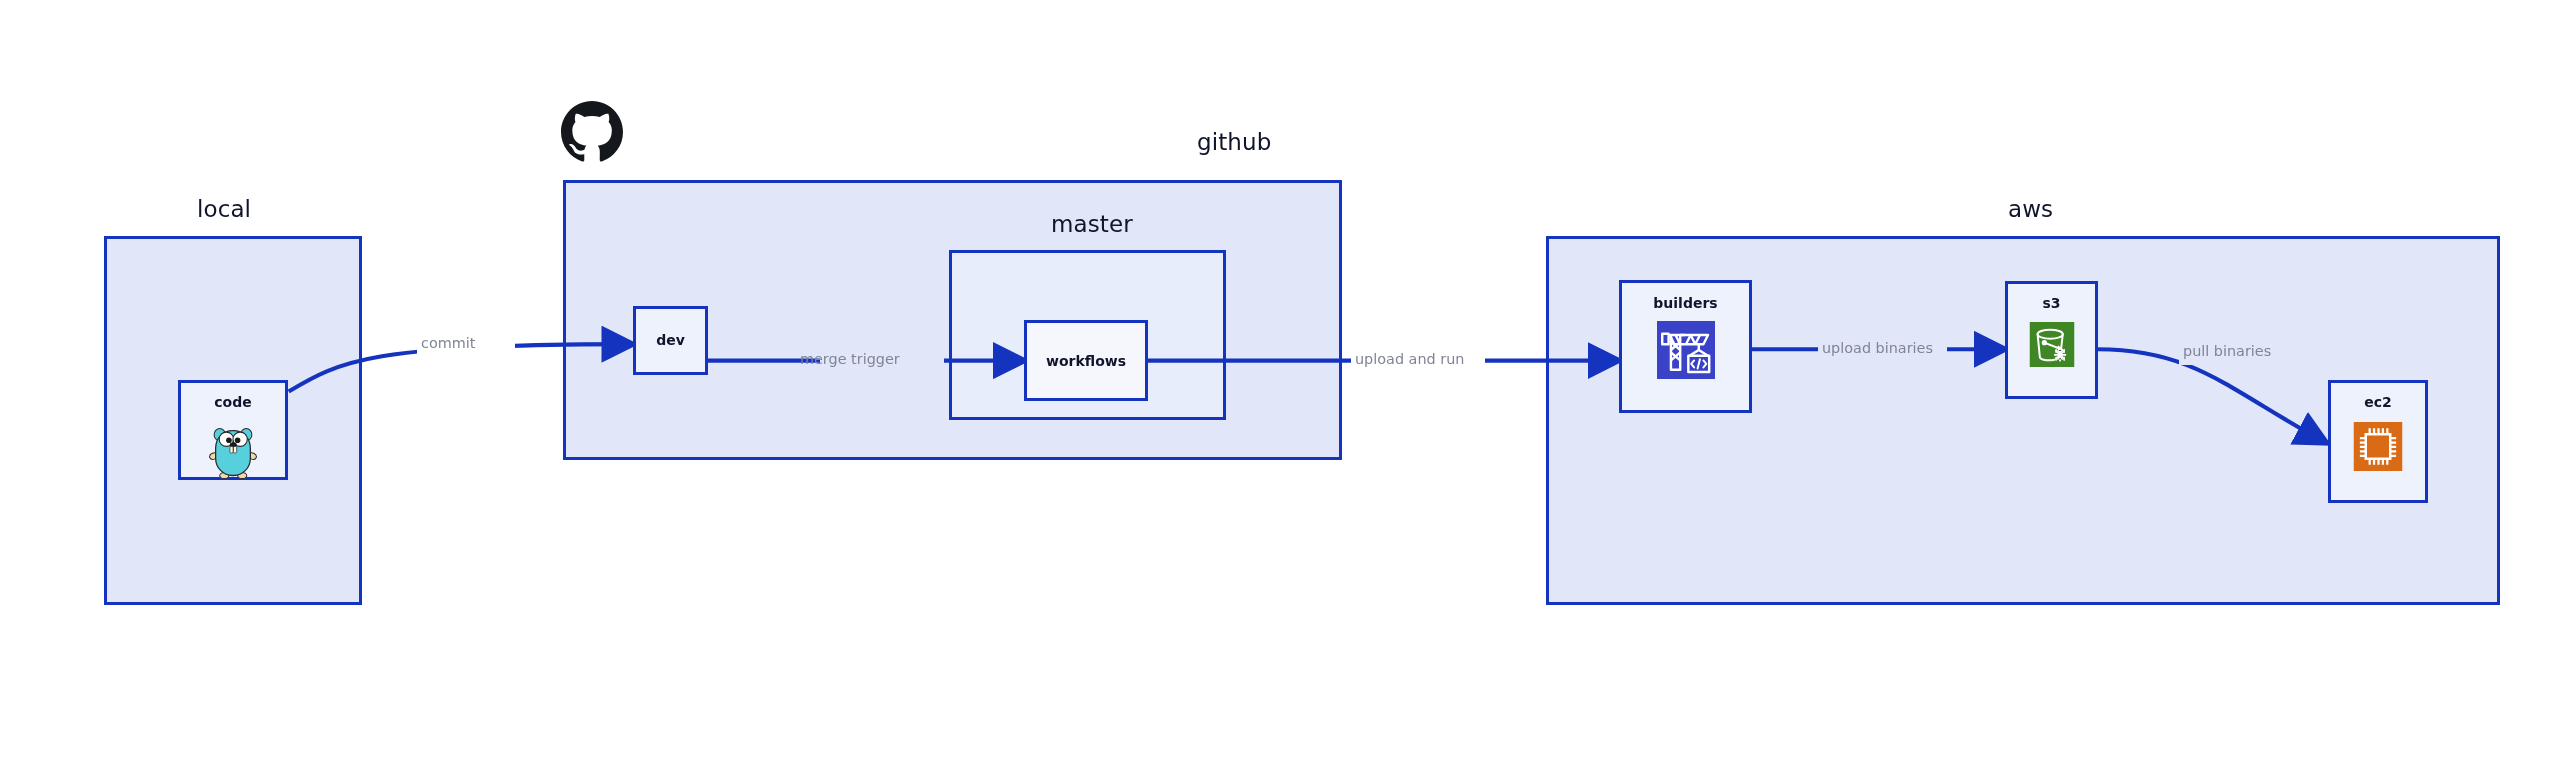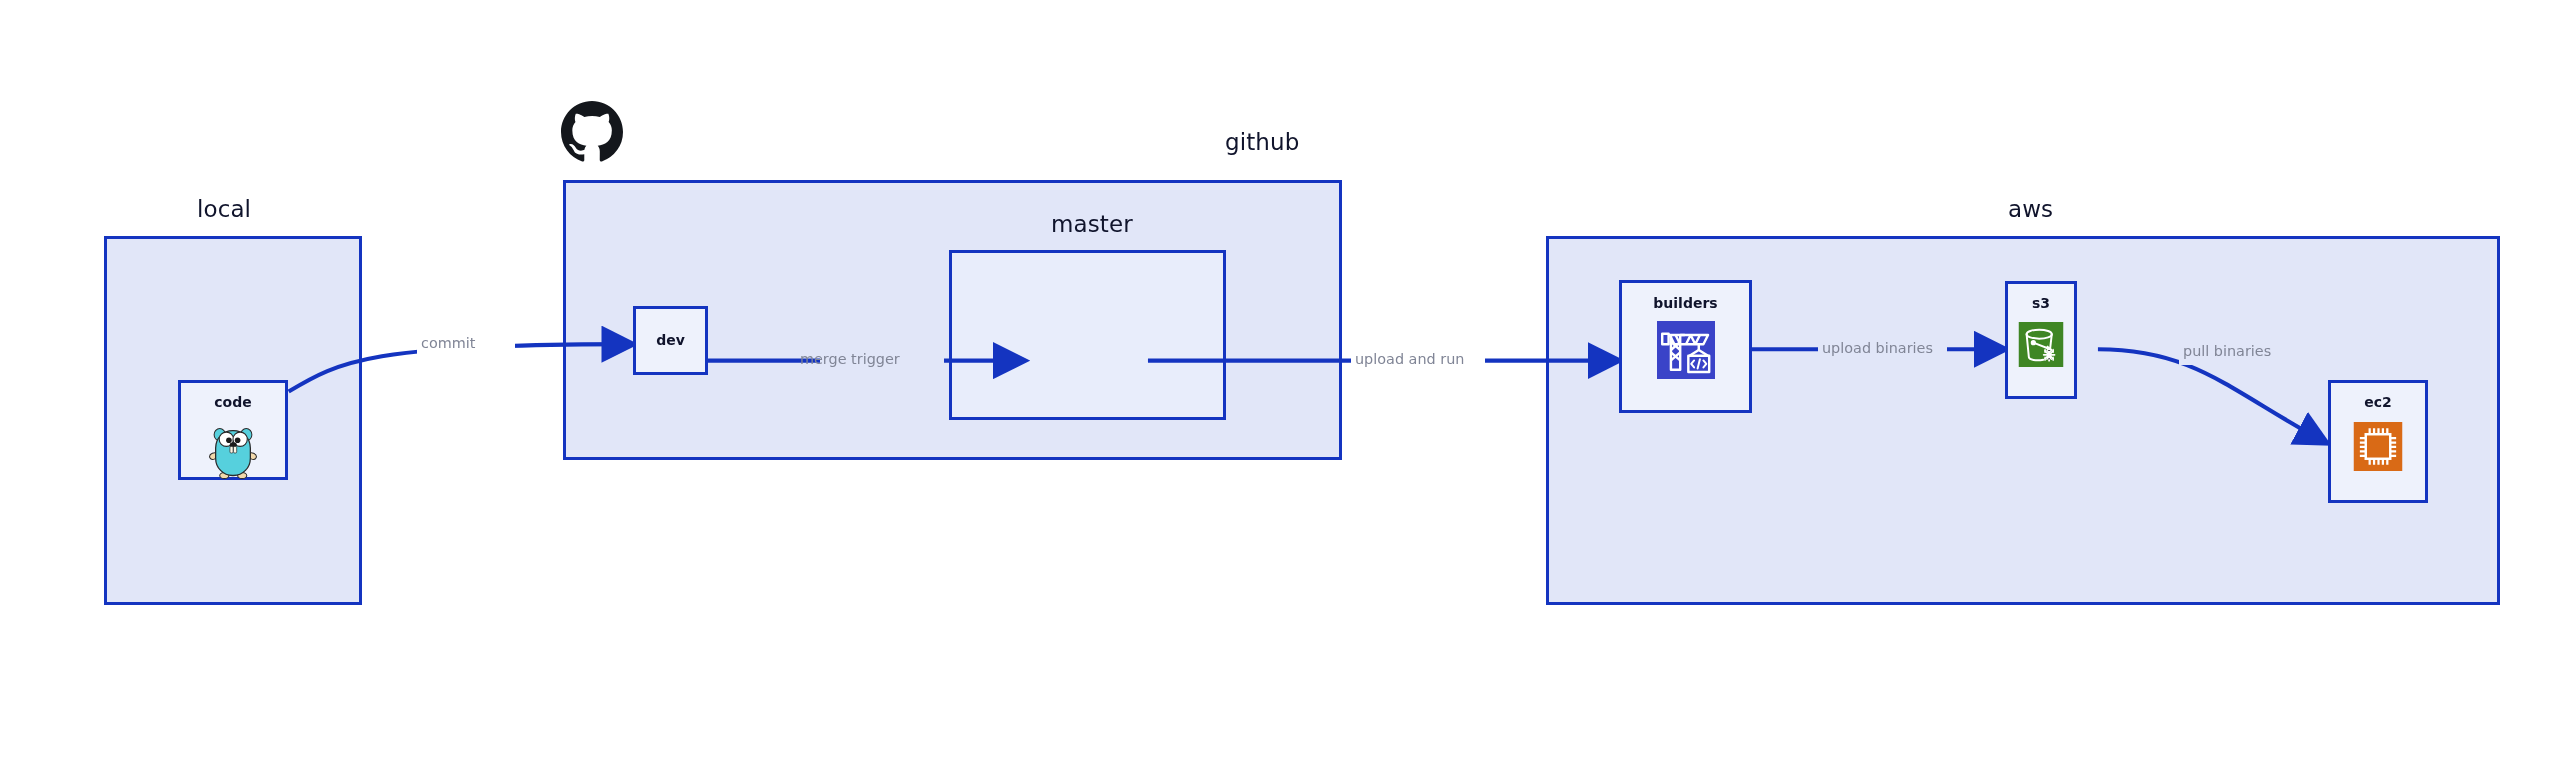--- a/index.html
+++ b/index.html
@@ -173,30 +173,33 @@
     <svg width="62" height="62" viewBox="0 0 16 16">
       <path fill="#14171c" d="M8 0C3.58 0 0 3.58 0 8c0 3.54 2.29 6.53 5.47 7.59.4.07.55-.17.55-.38
         0-.19-.01-.82-.01-1.49-2.01.37-2.53-.49-2.69-.94-.09-.23-.48-.94-.82-1.13-.28-.15-.68-.52-.01-.53.63-.01
         1.08.58 1.23.82.72 1.21 1.87.87 2.33.66.07-.52.28-.87.51-1.07-1.78-.2-3.64-.89-3.64-3.95
         0-.87.31-1.59.82-2.15-.08-.2-.36-1.02.08-2.12 0 0 .67-.21 2.2.82.64-.18 1.32-.27 2-.27.68 0
         1.36.09 2 .27 1.53-1.04 2.2-.82 2.2-.82.44 1.1.16 1.92.08 2.12.51.56.82 1.27.82 2.15 0
         3.07-1.87 3.75-3.65 3.95.29.25.54.73.54 1.48 0 1.07-.01 1.93-.01 2.2 0 .21.15.46.55.38A8.01
         8.01 0 0 0 16 8c0-4.42-3.58-8-8-8z"></path>
     </svg>
   </div>
-  <div class="zone-title" style="left:1225px; top:129px;">github</div>
+  <div class="zone-title" style="left:1197px; top:129px;">github</div>
   <div class="zone" style="left:563px; top:180px; width:779px; height:280px;"></div>
 
   <div class="node" style="left:633px; top:306px; width:75px; height:69px;">
     <div class="node-title" style="top:23px;">dev</div>
   </div>
 
   <div class="zone-title" style="left:1051px; top:211px;">master</div>
   <div class="subzone" style="left:949px; top:250px; width:277px; height:170px;"></div>
 
+  <div class="node" style="left:1024px; top:320px; width:124px; height:81px; background:#f5f7fd;">
+    <div class="node-title" style="top:30px;">workflows</div>
+  </div>
 
   <div class="zone-title" style="left:2008px; top:196px;">aws</div>
   <div class="zone" style="left:1546px; top:236px; width:954px; height:369px;"></div>
 
   <div class="node" style="left:1619px; top:280px; width:133px; height:133px;">
     <div class="node-title" style="top:12.4px;">builders</div>
     <div class="icon-wrap" style="top:38px;">
       <svg width="58" height="58" viewBox="0 0 100 100">
         <rect x="0" y="0" width="100" height="100" fill="#3a43c8"></rect>
         <g fill="none" stroke="#ffffff" stroke-width="4.2" stroke-linejoin="round">
@@ -216,21 +219,21 @@
         </g>
         <g fill="none" stroke="#ffffff" stroke-width="3.4" stroke-linecap="round" stroke-linejoin="round">
           <path d="M64 68 L59 74 L64 80"></path>
           <path d="M80 68 L85 74 L80 80"></path>
           <path d="M74 66 L70 82"></path>
         </g>
       </svg>
     </div>
   </div>
 
-  <div class="node" style="left:2005px; top:281px; width:72px; height:118px;">
+  <div class="node" style="left:2005px; top:281px; width:93px; height:118px;">
     <div class="node-title" style="top:11.3px;">s3</div>
     <div class="icon-wrap" style="top:38px;">
       <svg width="45" height="45" viewBox="0 0 100 100">
         <rect x="0" y="0" width="100" height="100" fill="#3f8624"></rect>
         <g fill="none" stroke="#ffffff" stroke-width="4.4" stroke-linecap="round" stroke-linejoin="round">
           <ellipse cx="46" cy="27" rx="28" ry="10"></ellipse>
           <path d="M18 27 L23 78 C23 84 40 87 55 84"></path>
           <path d="M74 27 L70 62"></path>
 
           <path d="M33 46 L69 60"></path>

